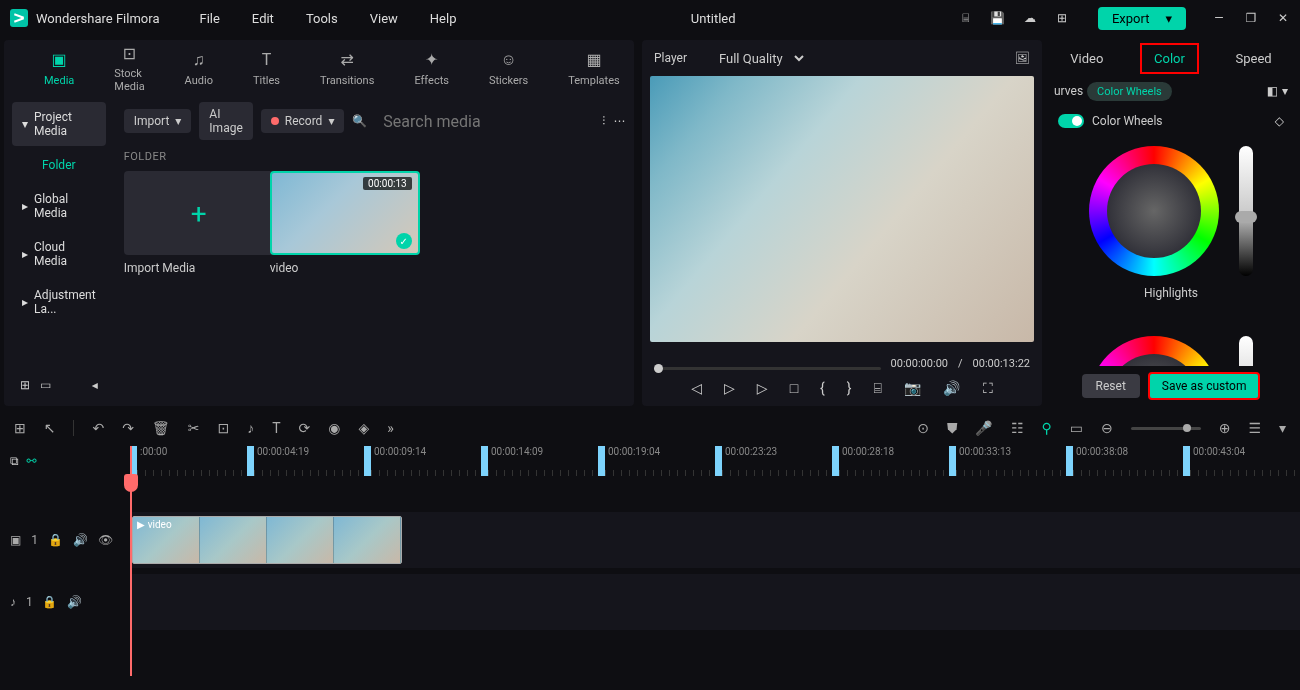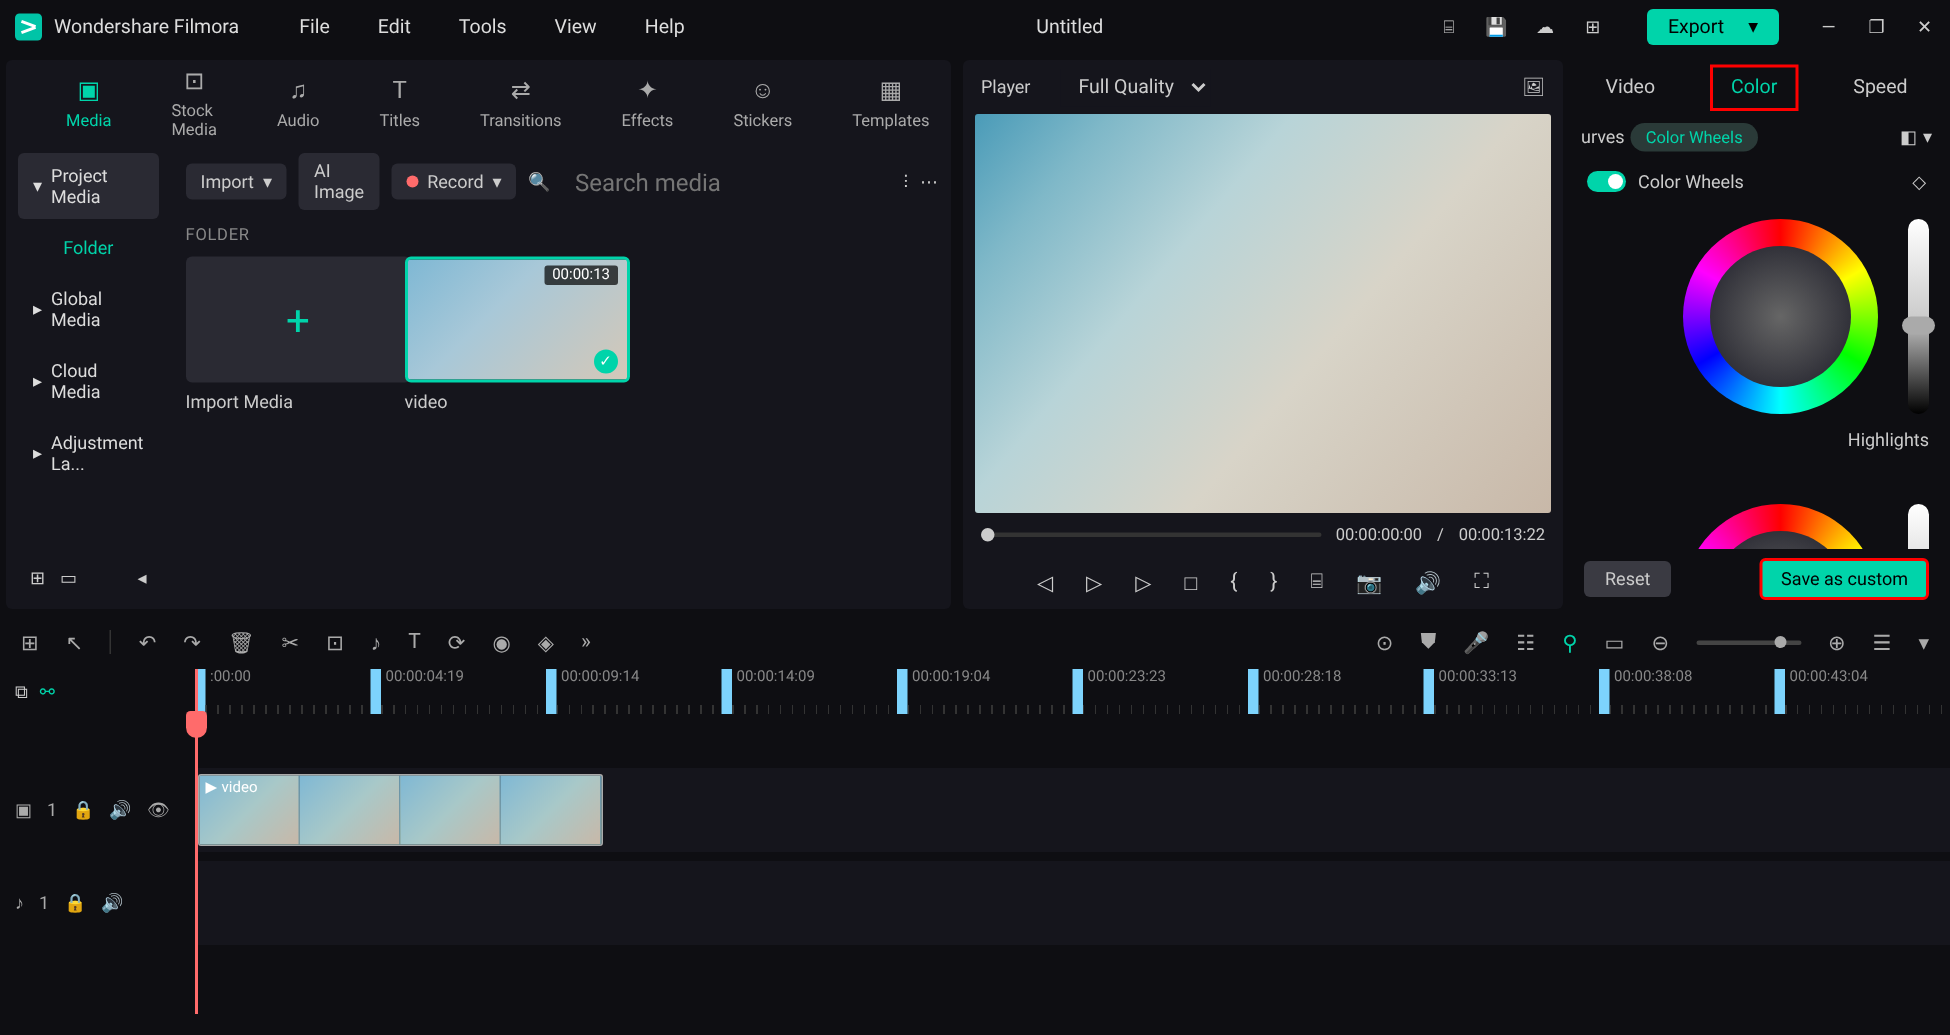--- a/index.html
+++ b/index.html
@@ -45,46 +45,46 @@
 .dur-badge{position:absolute;top:4px;right:6px;background:rgba(0,0,0,0.7);padding:1px 5px;border-radius:2px;font-size:10px;color:#fff}
 .check-badge{position:absolute;bottom:4px;right:6px;width:16px;height:16px;background:#00d4aa;border-radius:50%;display:flex;align-items:center;justify-content:center;color:#fff;font-size:10px}
 .tile-label{font-size:12px;color:#ccc}
 .sidebar-bottom{margin-top:auto;display:flex;gap:10px;padding:8px}
 
 
 .preview{flex:1;display:flex;flex-direction:column;background:#15151c;border-radius:4px;margin:4px}
 .preview-header{height:36px;display:flex;align-items:center;padding:0 12px;gap:20px}
 .preview-select{background:#15151c;color:#ccc;border:none;font-size:13px;padding:4px 8px;cursor:pointer}
 .preview-canvas{flex:1;margin:0 8px;background:linear-gradient(130deg,#4a9bb8 0%,#7fb8c8 15%,#b8d4d8 35%,#d8d4c8 60%,#c8b8a8 100%);border-radius:2px;position:relative;overflow:hidden}
-.scrubber{height:28px;display:flex;align-items:center;padding:0 12px;gap:10px}
+.scrubber{height:28px;display:flex;align-items:flex-end;padding:0 12px;gap:10px}
 .scrub-track{flex:1;height:3px;background:#333;border-radius:2px;position:relative}
 .scrub-dot{position:absolute;left:0;top:-3px;width:9px;height:9px;background:#ccc;border-radius:50%}
 .time-text{font-size:11px;color:#ccc}
 .preview-controls{height:36px;display:flex;align-items:center;justify-content:center;gap:22px;color:#ccc;font-size:14px}
 .preview-controls span{cursor:pointer}
 
 
 .inspector{width:250px;display:flex;flex-direction:column;margin:4px 4px 4px 0}
 .inspector-tabs{height:36px;display:flex;align-items:center;justify-content:space-around}
 .insp-tab{padding:6px 12px;font-size:13px;color:#ccc;cursor:pointer}
 .insp-tab.active{color:#00d4aa;border:2px solid #ff0000}
 .inspector-sub{height:30px;display:flex;align-items:center;padding:0 8px;gap:4px}
 .sub-pill{background:#2a3a38;color:#00d4aa;padding:3px 10px;border-radius:10px;font-size:11px;cursor:pointer}
 .inspector-section{padding:8px 12px;display:flex;align-items:center;gap:8px;font-size:12px;color:#ccc}
 .toggle{width:26px;height:14px;background:#00d4aa;border-radius:7px;position:relative;cursor:pointer}
 .toggle::after{content:"";position:absolute;width:10px;height:10px;background:#fff;border-radius:50%;top:2px;left:14px}
 .wheel-container{flex:1;overflow-y:auto;padding:10px}
-.wheel-block{display:flex;flex-direction:column;align-items:flex-end;gap:10px;margin-bottom:36px}
+.wheel-block{display:flex;flex-direction:column;align-items:center;gap:10px;margin-bottom:36px}
 .wheel-row{display:flex;align-items:center;gap:20px}
 .color-wheel{width:130px;height:130px;border-radius:50%;background:conic-gradient(red,#ff8000,yellow,#80ff00,lime,#00ff80,cyan,#0080ff,blue,#8000ff,magenta,#ff0080,red);position:relative}
 .color-wheel::after{content:"";position:absolute;inset:18px;border-radius:50%;background:radial-gradient(circle,#666 0%,#2a2a33 80%)}
 .slider-v{width:14px;height:130px;background:linear-gradient(#fff,#ccc,#000);border-radius:7px;position:relative}
 .slider-knob{position:absolute;width:22px;height:12px;background:#aaa;border-radius:6px;left:-4px;top:50%}
 .wheel-label{font-size:12px;color:#ccc}
-.inspector-footer{height:40px;display:flex;align-items:center;justify-content:space-between;gap:8px;padding:0 10px}
+.inspector-footer{height:40px;display:flex;align-items:center;justify-content:center;gap:8px;padding:0 10px}
 .btn-gray{background:#3a3a42;color:#ccc;padding:5px 14px;border-radius:4px;font-size:12px;cursor:pointer}
 .btn-teal{background:#00d4aa;color:#000;padding:5px 12px;border-radius:4px;font-size:12px;cursor:pointer;border:2px solid #ff0000}
 
 
 .timeline{height:272px;background:#0e0e12;display:flex;flex-direction:column}
 .tl-toolbar{height:36px;display:flex;align-items:center;padding:0 14px;gap:18px;color:#aaa}
 .tl-toolbar span{cursor:pointer;font-size:14px}
 .tl-toolbar .sep{width:1px;height:16px;background:#333;cursor:default}
 .zoom-slider{width:70px;height:3px;background:#444;border-radius:2px;position:relative}
 .zoom-slider::after{content:"";position:absolute;right:10px;top:-3px;width:8px;height:8px;background:#aaa;border-radius:50%}

